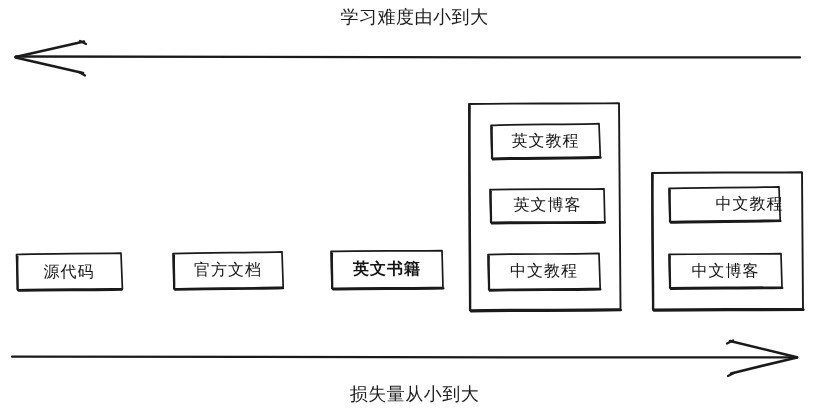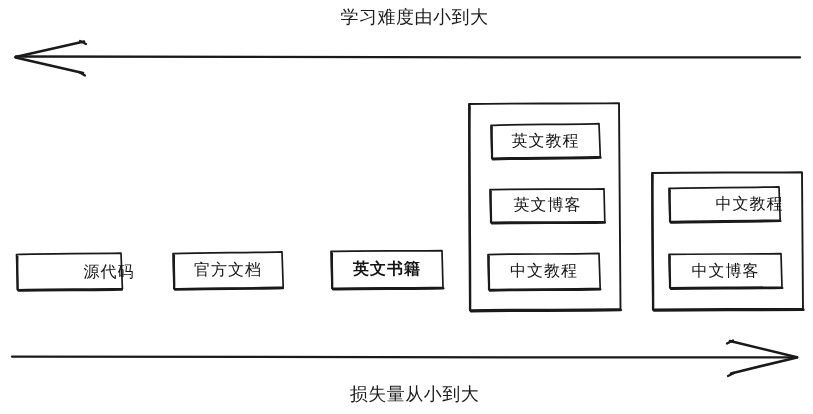--- a/index.html
+++ b/index.html
@@ -141,21 +141,21 @@
 
       <g>
         <path d="M669,254.4 C698,253.8 744,254.2 781,253.6 L782,287 C748,287.6 702,287.2 670,287.8 Z" stroke-width="1.7"></path>
         <path d="M670.8,288.8 C704,288.2 750,288.6 782.4,288" stroke-width="2.2"></path>
         <path d="M669.8,256.2 C669.4,265 670.2,279 670,287.6" stroke-width="2.2"></path>
       </g>
 
     </g>
   </svg>
 
-  <div class="node-label" style="left:16px; top:253px; width:106px; height:37px;margin-left:40px;">源代码</div>
+  <div class="node-label" style="left:16px; top:253px; width:106px; height:37px;">源代码</div>
 
   <div class="node-label" style="left:173px; top:251px; width:110px; height:37px;">官方文档</div>
 
   <div class="node-label" style="left:331px; top:250px; width:112px; height:38px;font-weight:bold;">英文书籍</div>
 
   <div class="node-label" style="left:491px; top:123px; width:109px; height:35px;">英文教程</div>
 
   <div class="node-label" style="left:490px; top:188px; width:115px; height:34px;">英文博客</div>
 
   <div class="node-label" style="left:488px; top:253px; width:112px; height:36px;">中文教程</div>

